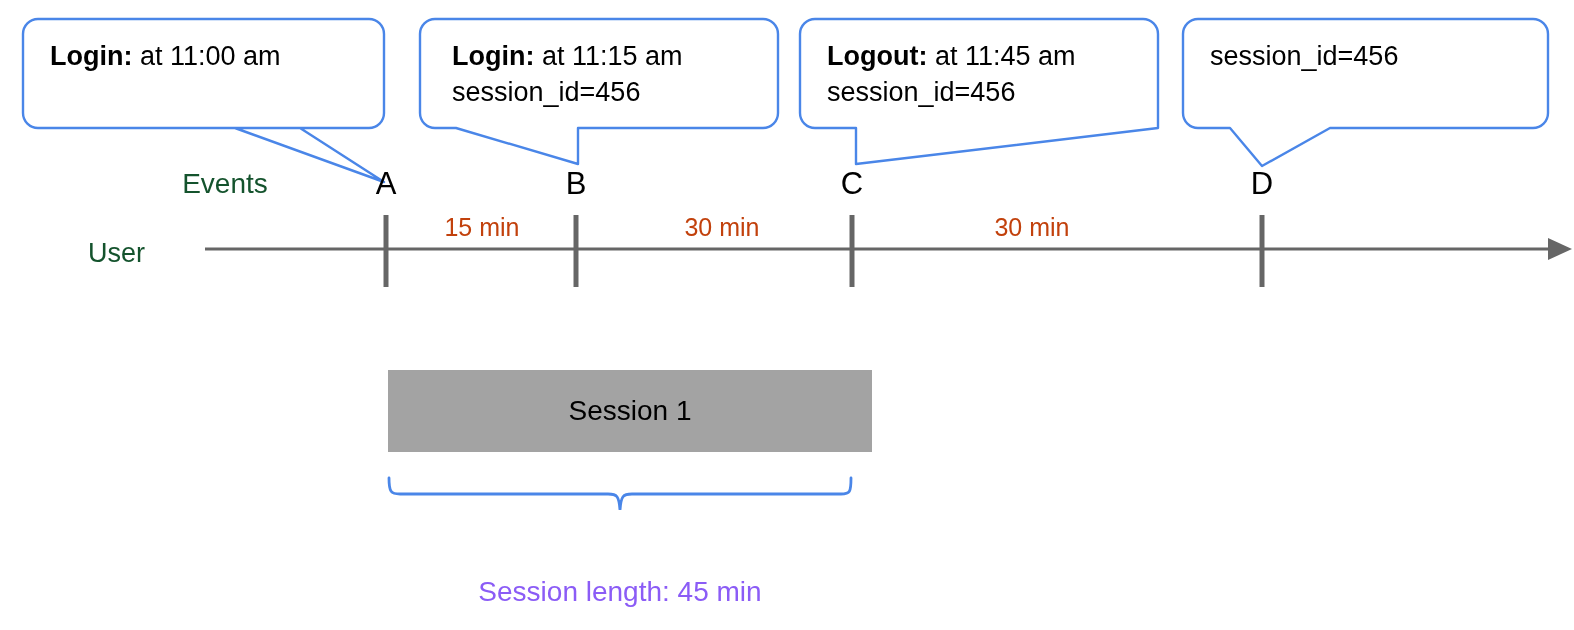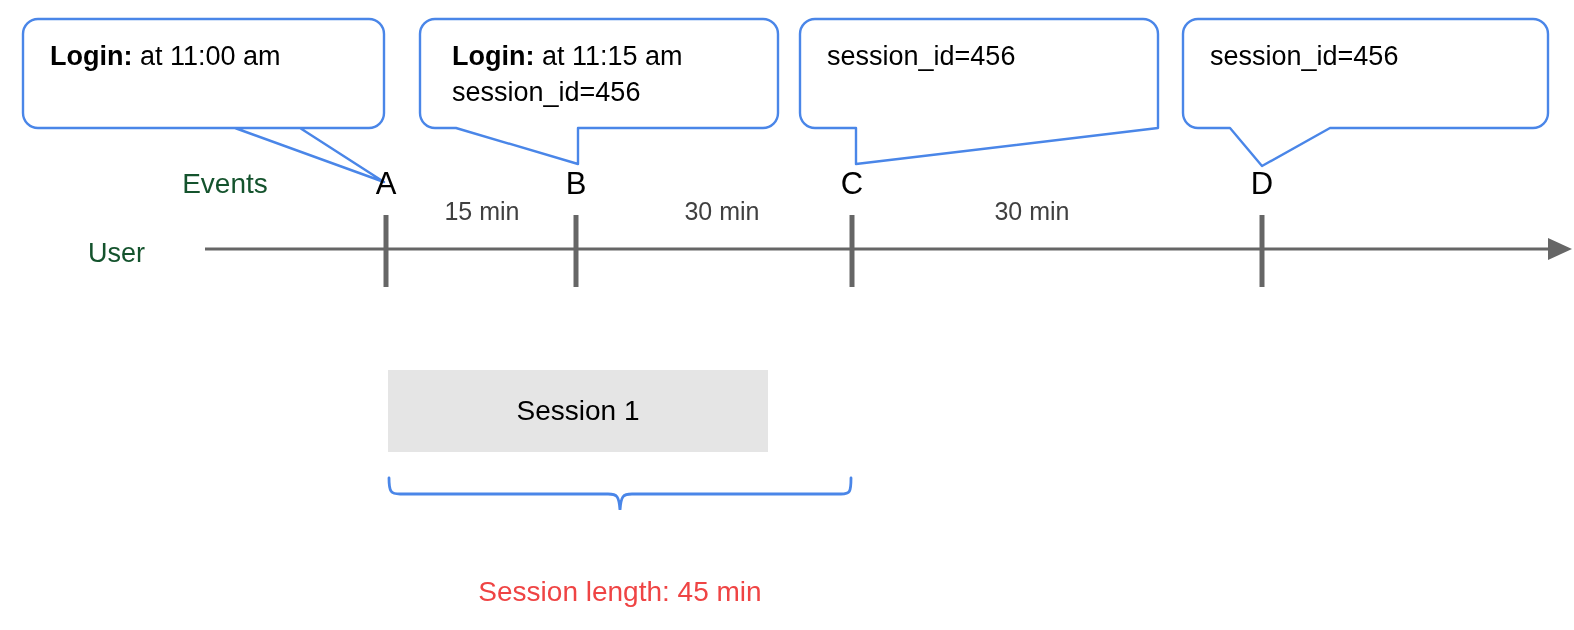--- a/index.html
+++ b/index.html
@@ -42,23 +42,24 @@
     font-size: 31px;
     line-height: 31px;
     color: #000000;
     text-align: center;
     white-space: nowrap;
   }
   .interval-label {
     position: absolute;
     font-size: 25px;
     line-height: 25px;
-    color: #404040;
+    color: #c2410c;
     text-align: center;
     white-space: nowrap;
+    margin-top: 16px;
   }
   .axis-name {
     position: absolute;
     white-space: nowrap;
     color: #14532d;
   }
   #events-label {
     font-size: 28px;
     line-height: 28px;
   }
@@ -76,21 +77,21 @@
   #session-bar-label {
     font-size: 28px;
     line-height: 28px;
     color: #000000;
     white-space: nowrap;
   }
   #session-length-label {
     position: absolute;
     font-size: 28px;
     line-height: 28px;
-    color: #ef4444;
+    color: #8b5cf6;
     white-space: nowrap;
     text-align: center;
   }
 </style>
 </head>
 <body>
 
 <div id="stage">
 
   <svg id="svg-layer" viewBox="0 0 1574 630" xmlns="http://www.w3.org/2000/svg">
@@ -135,39 +136,42 @@
   </div>
 
   <div class="callout-text" style="left:424px; top:38px;margin-left:28px;">
     <div>
       <span class="lead">Login:</span><span> at 11:15 am</span>
     </div>
     <div>session_id=456</div>
   </div>
 
   <div class="callout-text" style="left:827px; top:38px;">
+    <div>
+      <span class="lead">Logout:</span><span> at 11:45 am</span>
+    </div>
     <div>session_id=456</div>
   </div>
 
   <div class="callout-text" style="left:1210px; top:38px;">
     <div>session_id=456</div>
   </div>
 
   <div class="axis-name" id="events-label" style="left:175px; top:170px; width:100px; text-align:center;">Events</div>
 
   <div class="axis-name" id="user-label" style="left:88px; top:235px;">User</div>
 
   <div class="tick-label" style="left:356px; top:168px; width:60px;">A</div>
   <div class="tick-label" style="left:546px; top:168px; width:60px;">B</div>
   <div class="tick-label" style="left:822px; top:168px; width:60px;">C</div>
   <div class="tick-label" style="left:1232px; top:168px; width:60px;">D</div>
 
   <div class="interval-label" style="left:412px; top:199px; width:140px;">15 min</div>
   <div class="interval-label" style="left:652px; top:199px; width:140px;">30 min</div>
   <div class="interval-label" style="left:962px; top:199px; width:140px;">30 min</div>
 
-  <div id="session-bar" style="left:388px; top:370px; width:380px; height:82px; background:#e5e5e5;">
+  <div id="session-bar" style="left:388px; top:370px; width:484px; height:82px; background:#a3a3a3;">
     <span id="session-bar-label">Session 1</span>
   </div>
 
   <div id="session-length-label" style="left:420px; top:578px; width:400px;">Session length: 45 min</div>
 
 </div>
 
 </body></html>

